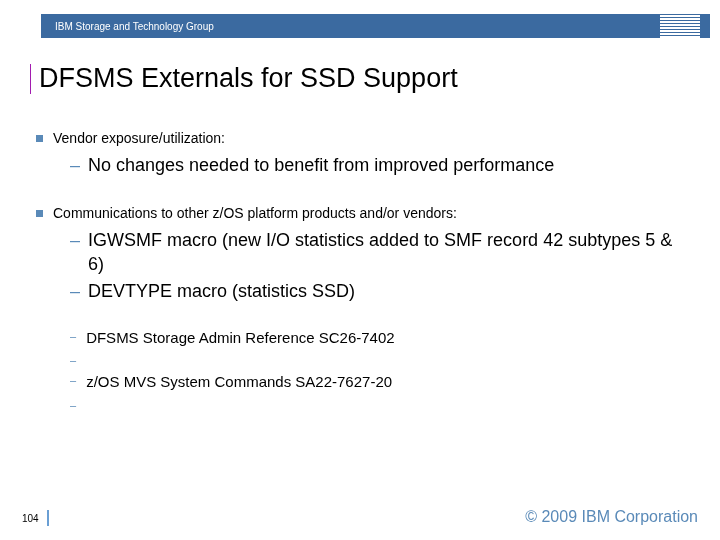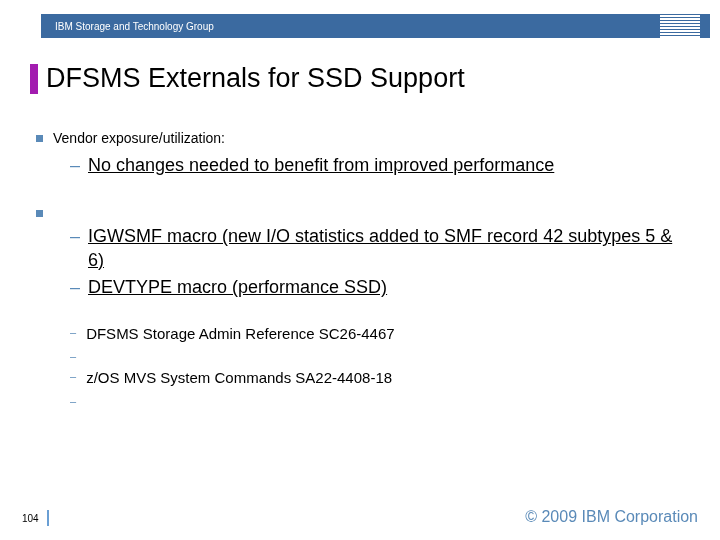--- a/index.html
+++ b/index.html
@@ -10,32 +10,32 @@
     background: #3b6aa0;
     display: flex; align-items: center; justify-content: space-between;
     padding: 0 10px 0 14px;
   }
   .topbar-title { color: #fff; font-size: 10px; }
   .ibm-logo { display:flex; flex-direction:column; gap:1px; }
   .ibm-logo .bar { width:40px; height:2px; background:#fff; }
   .title {
     position: absolute; top: 64px; left: 30px;
     font-size: 27px; color: #000; font-weight: 400;
-    border-left: 8px solid #a21caf; padding-left: 8px;
+    border-left: 1px solid #a21caf; padding-left: 8px;
     line-height: 1.1;
   }
   .content { position: absolute; top: 118px; left: 36px; right: 30px; color: #000; }
   .bullet-1 { display:flex; align-items:flex-start; margin-bottom: 8px; margin-top: 12px; }
   .sq { width:7px; height:7px; background:#5a8ab8; margin-top:5px; margin-right:10px; flex:none; }
   .b1-text { font-size: 14px; }
   .sub { margin-left: 34px; margin-bottom: 10px; }
   .sub-line { display:flex; align-items:flex-start; margin-bottom:4px; }
   .dash-l { color:#5a8ab8; font-size:18px; margin-right:8px; line-height:1.25; flex:none; }
   .dash-s { color:#5a8ab8; font-size:11px; margin-right:10px; line-height:1.5; flex:none; }
-  .txt-l { font-size:18px; line-height:1.3;text-decoration:underline; }
+  .txt-l { font-size:18px; line-height:1.3; }
   .txt-m { font-size:15px; line-height:1.35; }
   .gap-s { height:6px; }
   .gap-m { height:14px; }
   .footer-left { position:absolute; bottom:14px; left:22px; font-size:10px; color:#000; display:flex; align-items:center; gap:8px;}
   .footer-left .tick { width:2px; height:16px; background:#6a9fd4; display:inline-block; }
   .footer-right { position:absolute; bottom:14px; right:22px; font-size:16px; color:#5a8ab8; }
 </style>
 </head>
 <body>
 
@@ -67,45 +67,46 @@
       <div class="sub-line">
         <span class="dash-l">–</span>
         <span class="txt-l">No changes needed to benefit from improved performance</span>
       </div>
     </div>
 
     <div class="gap-s"></div>
 
     <div class="bullet-1">
       <span class="sq"></span>
+      <span class="b1-text">Communications to other z/OS platform products and/or vendors:</span>
     </div>
     <div class="sub">
       <div class="sub-line">
         <span class="dash-l">–</span>
         <span class="txt-l">IGWSMF macro  (new I/O statistics added to SMF record 42 subtypes 5 &amp; 6)</span>
       </div>
       <div class="sub-line">
         <span class="dash-l">–</span>
-        <span class="txt-l">DEVTYPE macro (performance SSD)</span>
+        <span class="txt-l">DEVTYPE macro (statistics SSD)</span>
       </div>
     </div>
 
     <div class="gap-m"></div>
 
     <div class="sub">
       <div class="sub-line">
         <span class="dash-s">–</span>
-        <span class="txt-m">DFSMS Storage Admin Reference SC26-4467</span>
+        <span class="txt-m">DFSMS Storage Admin Reference SC26-7402</span>
       </div>
       <div class="sub-line">
         <span class="dash-s">–</span>
       </div>
       <div class="sub-line">
         <span class="dash-s">–</span>
-        <span class="txt-m">z/OS MVS System Commands SA22-4408-18</span>
+        <span class="txt-m">z/OS MVS System Commands SA22-7627-20</span>
       </div>
       <div class="sub-line">
         <span class="dash-s">–</span>
       </div>
     </div>
 
   </div>
 
   <div class="footer-left">
     <span>104</span>

